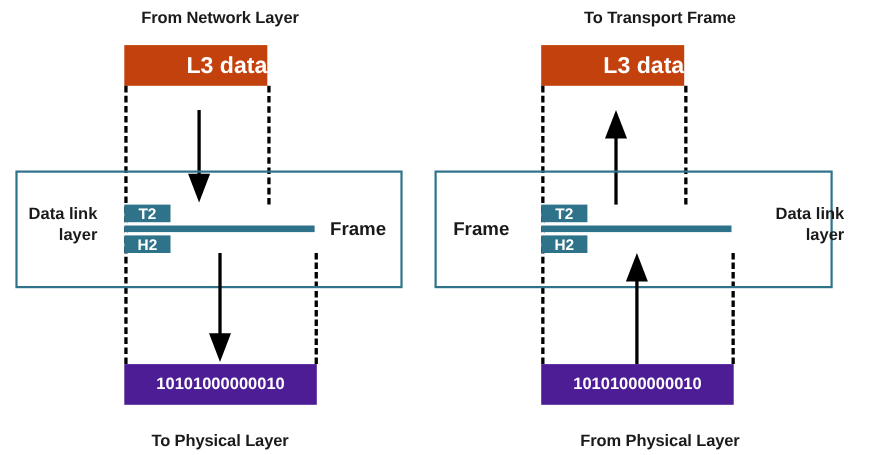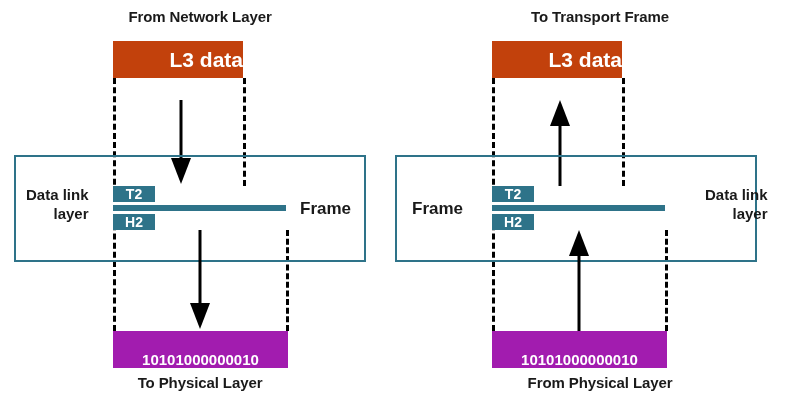--- a/index.html
+++ b/index.html
@@ -32,21 +32,21 @@
   .caption {
     position: absolute;
     font-size: 15px;
     font-weight: bold;
     color: #1a1a1a;
     white-space: nowrap;
     text-align: center;
     letter-spacing: -0.1px;
   }
   .caption-top    { top: 8px;  left: 0; width: 400px; }
-  .caption-bottom { top: 374px; left: 0; width: 400px; }
+  .caption-bottom { top: 392px; left: 0; width: 400px; }
 
   
   .l3-box {
     position: absolute;
     top: 41px;
     height: 37px;
     background: #c2410c;
     display: flex;
     align-items: center;
     justify-content: flex-end;
@@ -54,23 +54,23 @@
     font-size: 21px;
     font-weight: bold;
     box-sizing: border-box;
   }
 
   
   .phys-box {
     position: absolute;
     top: 331px;
     height: 37px;
-    background: #a21caf;
-    display: flex;
-    align-items: flex-end;
+    background: #4c1d95;
+    display: flex;
+    align-items: center;
     justify-content: center;
     color: #ffffff;
     font-size: 15px;
     font-weight: bold;
     box-sizing: border-box;
   }
 
   
   .dll-box {
     position: absolute;

